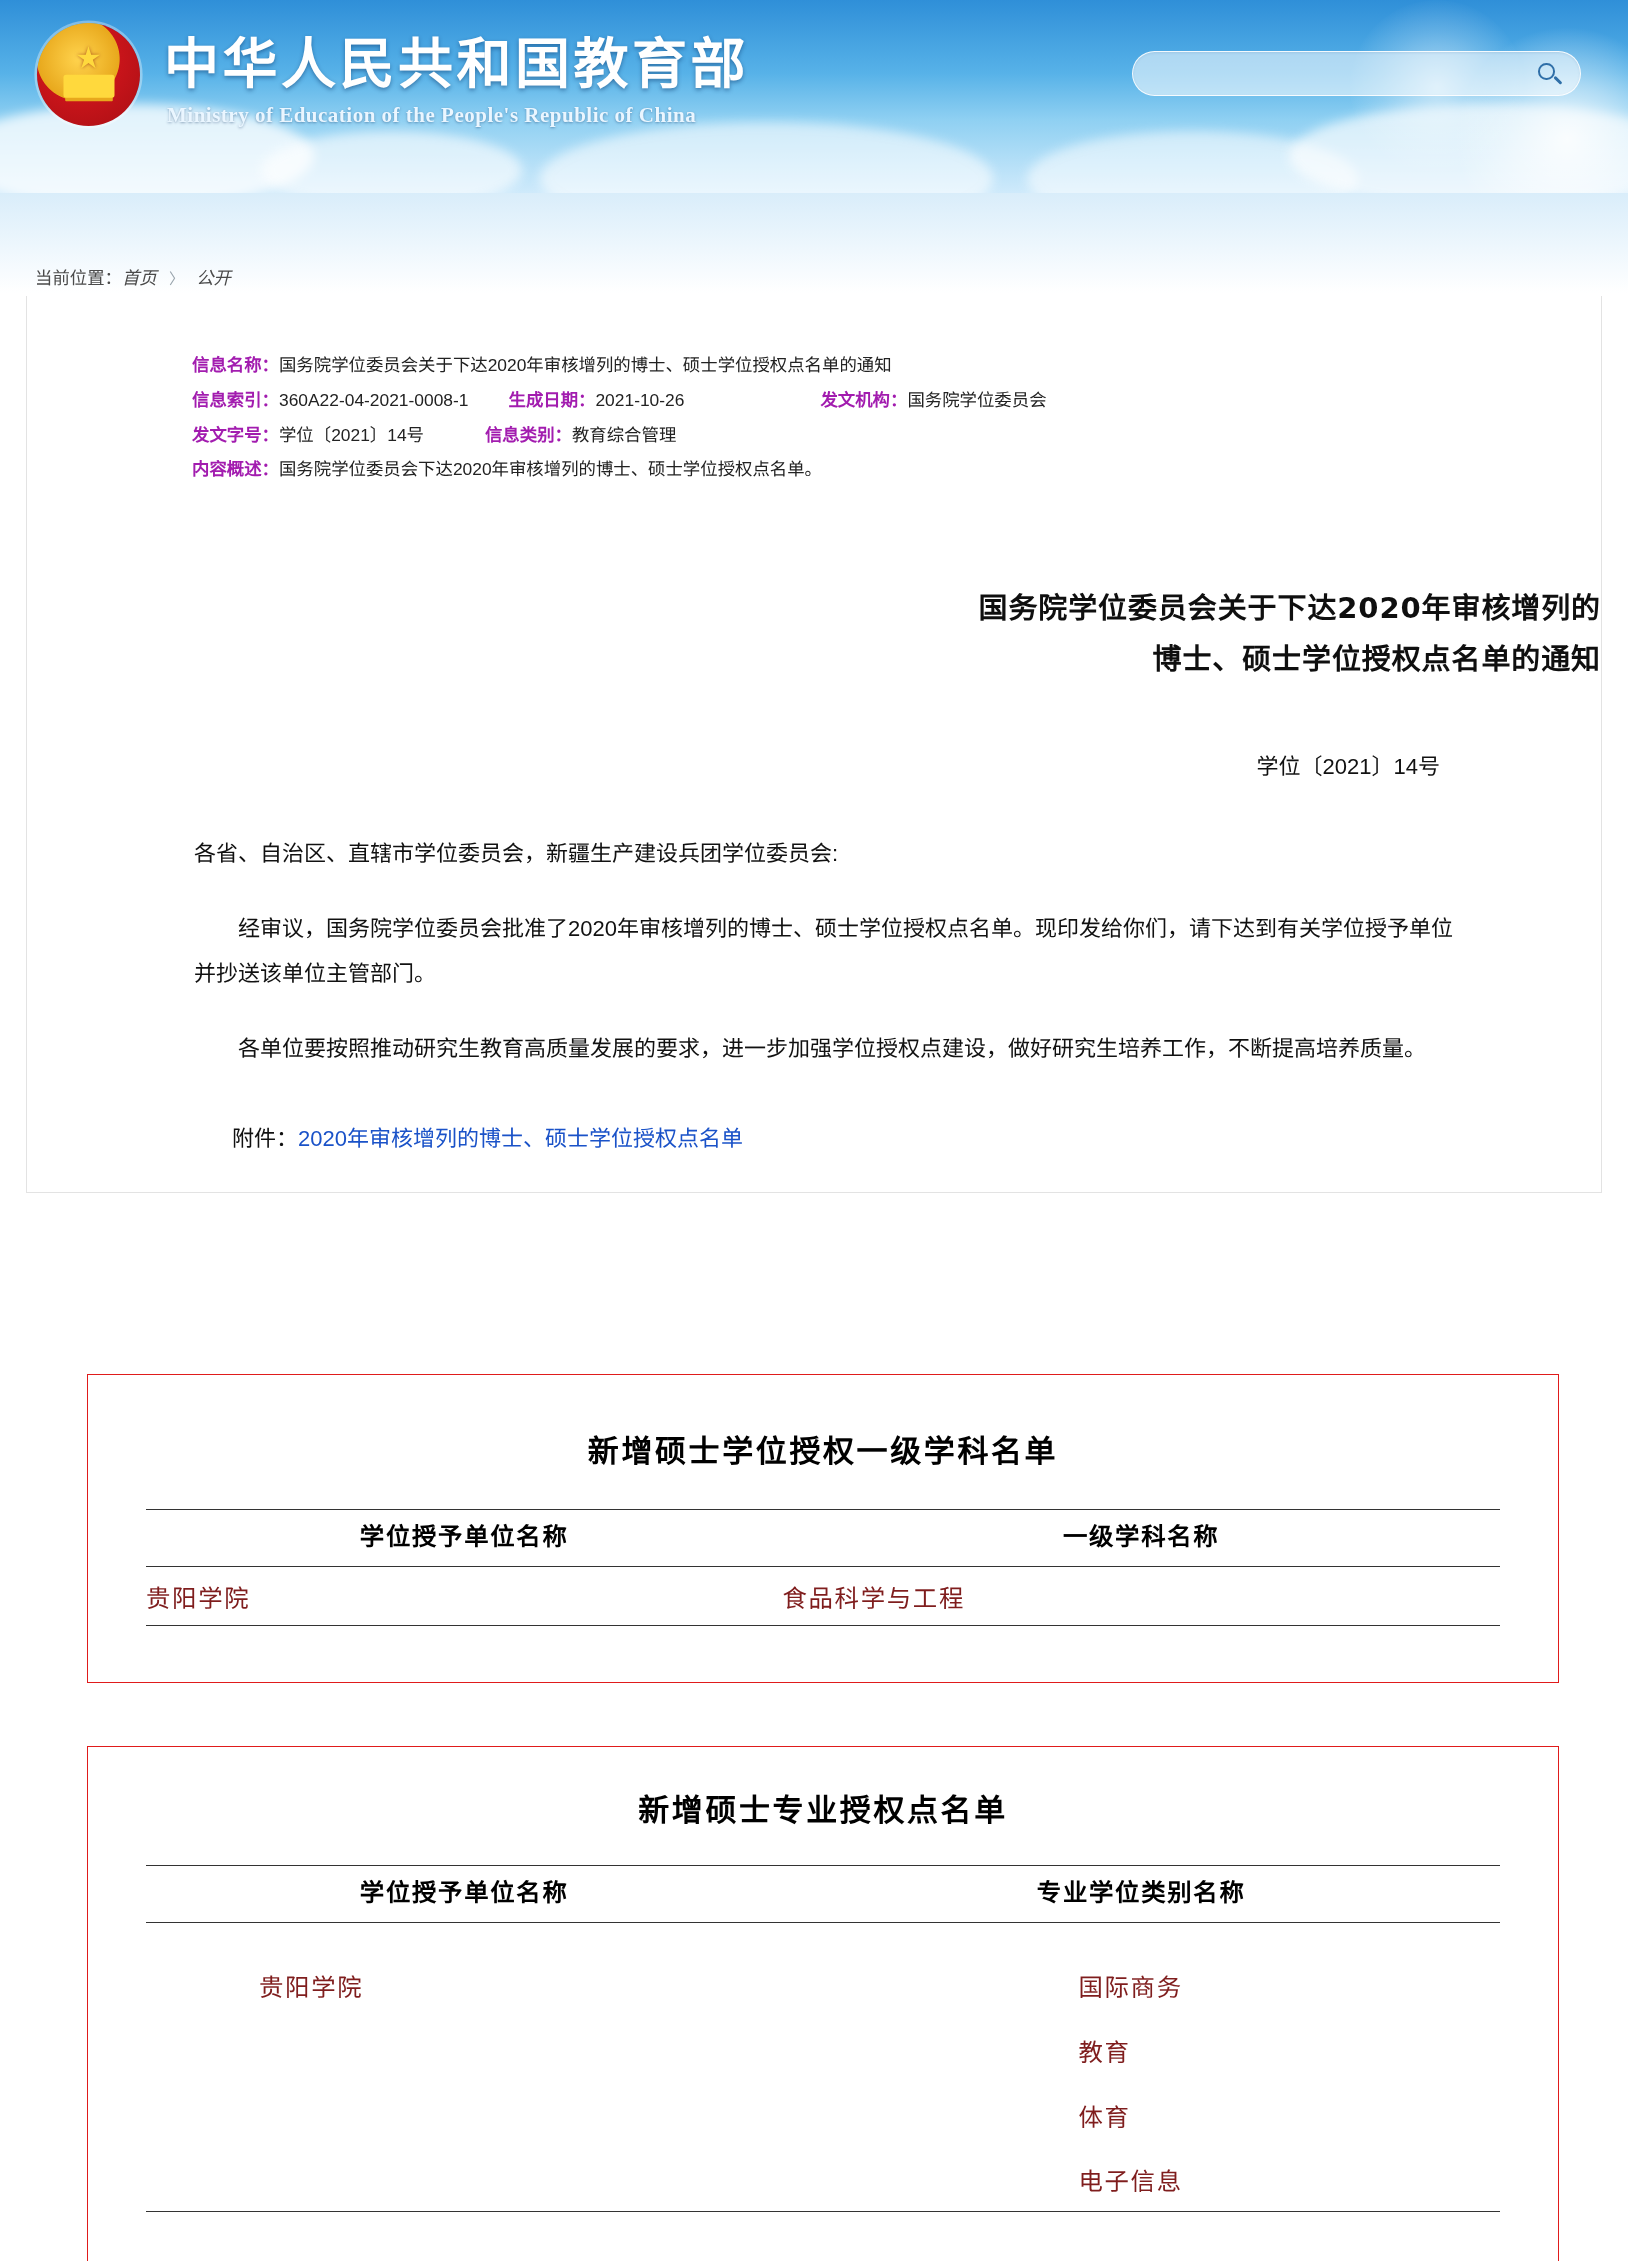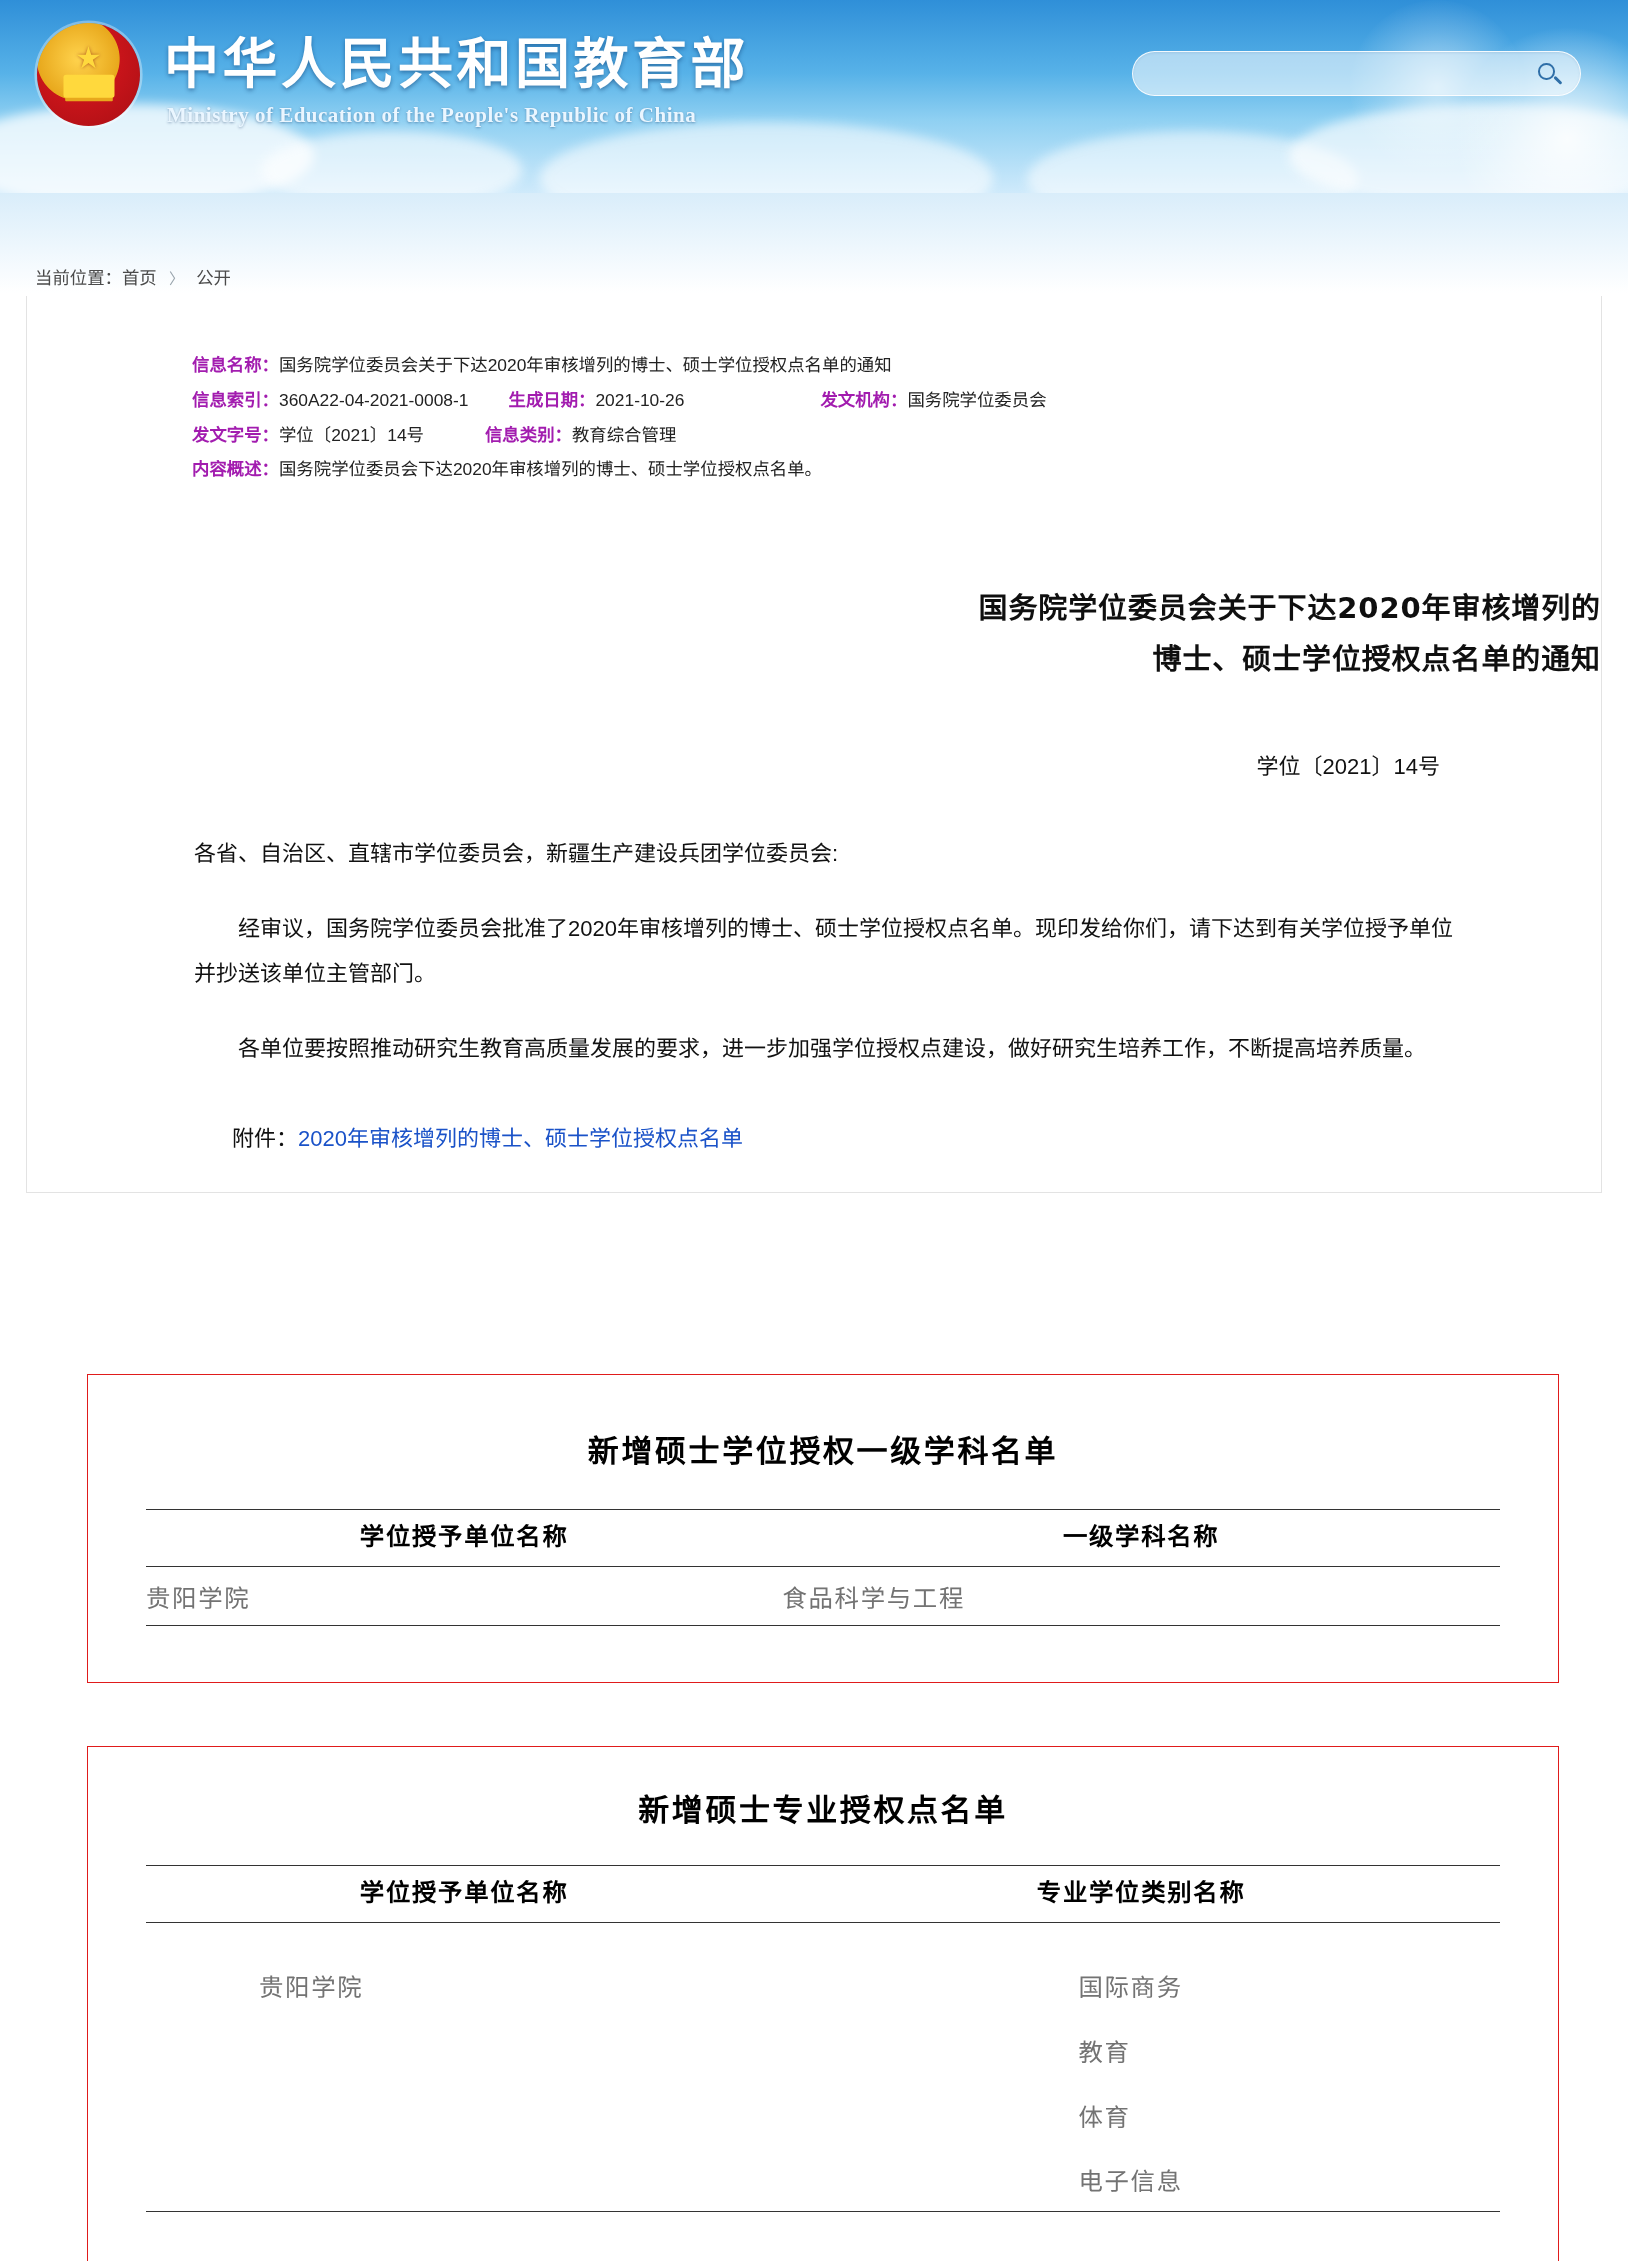--- a/index.html
+++ b/index.html
@@ -136,21 +136,21 @@
     width: 100%; height: 100px;
     background: linear-gradient(180deg, #d9edfa 0%, #eef7fd 55%, #ffffff 100%);
   }
   .breadcrumb .inner {
     position: absolute;
     left: 35px; top: 71px;
     font-size: 17.4px;
     color: #4a4a4a;
     white-space: nowrap;
   }
-  .breadcrumb .inner a { color: #4a4a4a; text-decoration: none; }
+  .breadcrumb .inner a { color: #4a4a4a; text-decoration: none; font-style: italic; }
   .breadcrumb .sep { color: #9aa5ad; margin: 0 12.2px; font-size: 15px; }
 
   
   .doc-card {
     position: absolute;
     left: 26px; top: 296px;
     width: 1576px;
     background: #ffffff;
     border: 0.9px solid #e3e3e3;
     border-top: none;
@@ -235,21 +235,21 @@
     font-size: 24.4px;
     font-weight: bold;
     color: #000;
     padding: 7px 0 14px 0;
     border-top: 1.7px solid #333;
     border-bottom: 1.7px solid #333;
     letter-spacing: 1.7px;
   }
   table.doc-tbl td {
     font-size: 24.4px;
-    color: #737373;
+    color: #7f1d1d;
     padding: 12.2px 0 10.4px 0;
     letter-spacing: 1.7px;
   }
   table.doc-tbl tr.last-row td { border-bottom: 1.7px solid #333; }
   table.doc-tbl .col-unit { width: 47%; text-align: center; }
   table.doc-tbl .col-major { width: 53%; text-align: center; }
   .td-unit { text-align: left; padding-left: 104px; }
   .td-major { text-align: left; padding-left: 296px; }
   .box2 .td-unit { padding-left: 113px; padding-top: 22.6px; }
   .box2 .td-major { padding-left: 296px; padding-top: 22.6px; }

